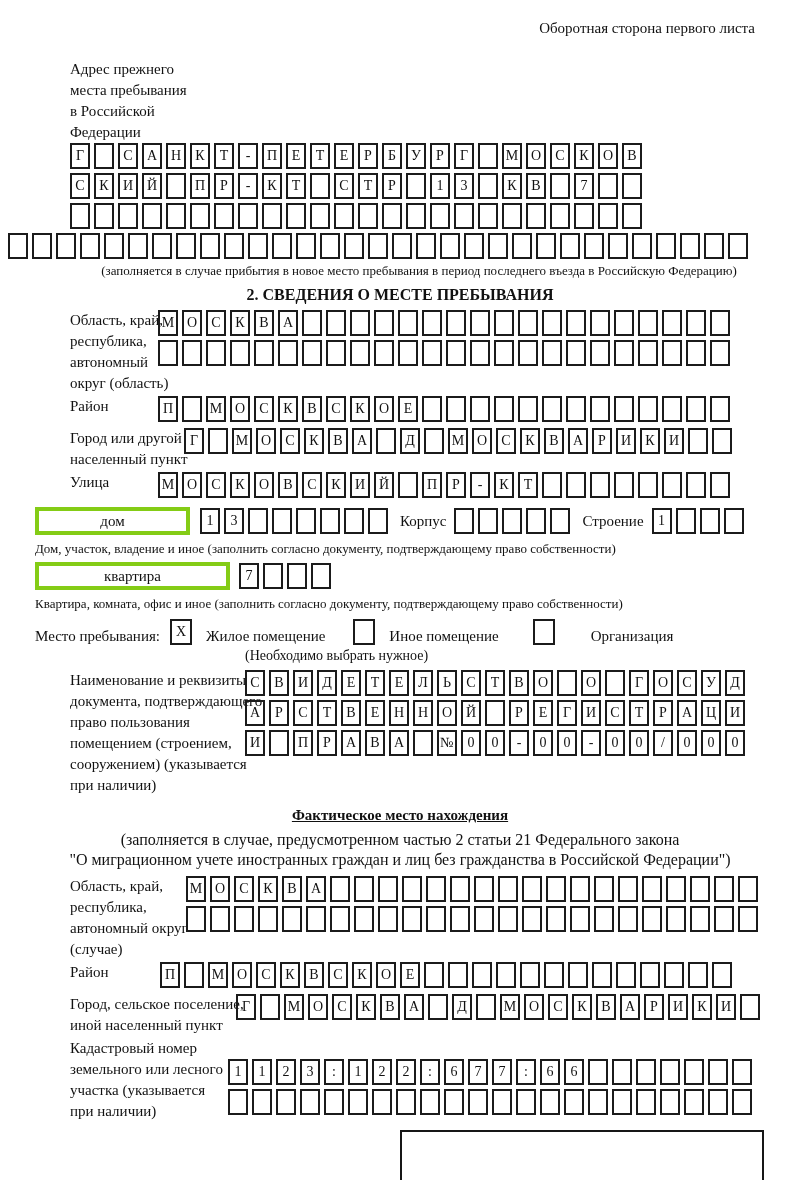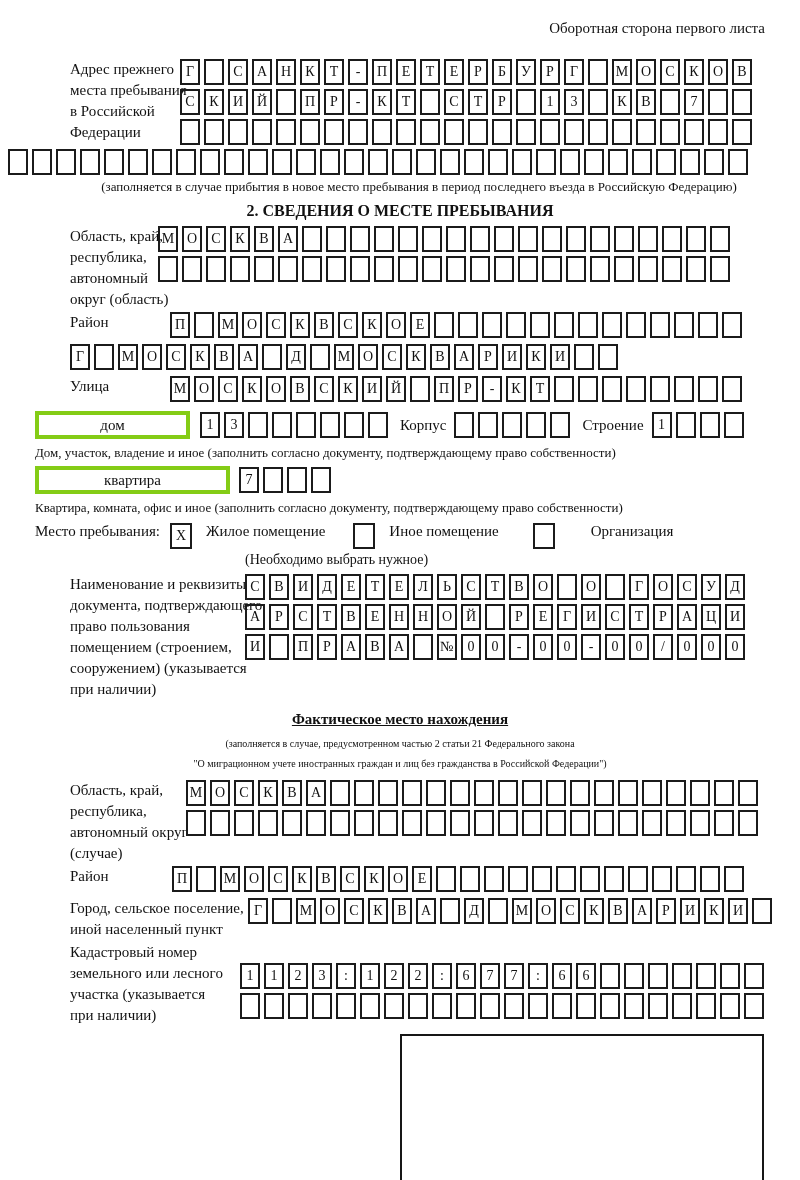--- a/index.html
+++ b/index.html
@@ -5,21 +5,21 @@
   * { box-sizing: border-box; margin: 0; padding: 0; }
   html, body { background: #ffffff; }
   body {
     width: 800px; height: 1180px;
     font-family: "Liberation Serif", "DejaVu Serif", serif;
     color: #111;
     overflow: hidden;
   }
   .page { position: relative; width: 800px; height: 1180px; padding-top: 20px; }
 
-  .hdr { text-align: right; padding-right: 35px; font-size: 15px; }
+  .hdr { text-align: right; padding-right: 45px; font-size: 15px; }
 
   .field { display: flex; align-items: flex-start; padding-left: 70px; }
   .flabel { flex: none; font-size: 15px; line-height: 21px; }
   .flabel div { white-space: nowrap; }
   .w110 { width: 110px; } .w88 { width: 88px; } .w114 { width: 114px; }
   .w175 { width: 175px; } .w116 { width: 116px; } .w90 { width: 90px; }
   .w166 { width: 166px; } .w158 { width: 158px; }
 
   .cellcol { flex: none; }
   .cells { display: flex; height: 26px; margin-bottom: 4px; }
@@ -38,45 +38,45 @@
   .wbox {
     border: 4px solid #84cc16; height: 28px;
     display: flex; align-items: center; justify-content: center;
     font-size: 15px; flex: none;
   }
   .wbox.dom { width: 155px; margin-right: 10px; }
   .wbox.kv  { width: 195px; margin-right: 9px; }
   .inline-lbl { font-size: 15px; margin: 0 8px; white-space: nowrap; }
   .hint { padding-left: 35px; font-size: 13px; margin-top: 6px; }
 
-  .stayrow { display: flex; align-items: flex-start; padding-left: 35px; margin-top: 7px; font-size: 15px; }
+  .stayrow { display: flex; align-items: flex-end; padding-left: 35px; margin-top: 7px; font-size: 15px; }
   .chk {
     flex: none; width: 22px; height: 26px; border: 2px solid #1b1b1b;
     display: flex; align-items: center; justify-content: center;
     font-size: 14px; margin: 0 14px 0 10px;
   }
   .stay-hint { padding-left: 245px; font-size: 14px; margin-top: 3px; }
 
   .fact-title { text-align: center; font-size: 15px; font-weight: bold; margin-top: 11px; margin-bottom: 6px; text-decoration: underline; }
-  .fact-note { text-align: center; font-size: 10px; line-height: 20px; }
+  .fact-note { text-align: center; font-size: 16px; line-height: 20px; }
 
   .stampbox {
     margin-left: 400px; margin-top: 8px;
     width: 364px; height: 176px; border: 2px solid #161616;
   }
-  .mt2 { margin-top: 2px; gap: 12px; } .mt6 { margin-top: 6px; } .mt8 { margin-top: 8px; }
+  .mt2 { margin-top: 2px; } .mt6 { margin-top: 6px; } .mt8 { margin-top: 8px; }
 </style>
 </head>
 <body>
 
 <div class="page">
 
   <div class="hdr">Оборотная сторона первого листа</div>
 
-  <div class="field mt8" style="margin-top:22px;">
+  <div class="field mt8" style="margin-top:22px;flex-direction:column;">
     <div class="flabel w110">
       <div>Адрес прежнего</div>
       <div>места пребывания</div>
       <div>в Российской</div>
       <div>Федерации</div>
     </div>
     <div class="cellcol">
       <div class="cells">
           <span class="cell">Г</span>
           <span class="cell"></span>
@@ -281,20 +281,24 @@
         <span class="cell"></span>
         <span class="cell"></span>
         <span class="cell"></span>
         <span class="cell"></span>
         <span class="cell"></span>
         <span class="cell"></span>
       </div>
   </div>
 
   <div class="field mt2">
+    <div class="flabel w114">
+      <div>Город или другой</div>
+      <div>населенный пункт</div>
+    </div>
     <div class="cells">
         <span class="cell">Г</span>
         <span class="cell"></span>
         <span class="cell">М</span>
         <span class="cell">О</span>
         <span class="cell">С</span>
         <span class="cell">К</span>
         <span class="cell">В</span>
         <span class="cell">А</span>
         <span class="cell"></span>

